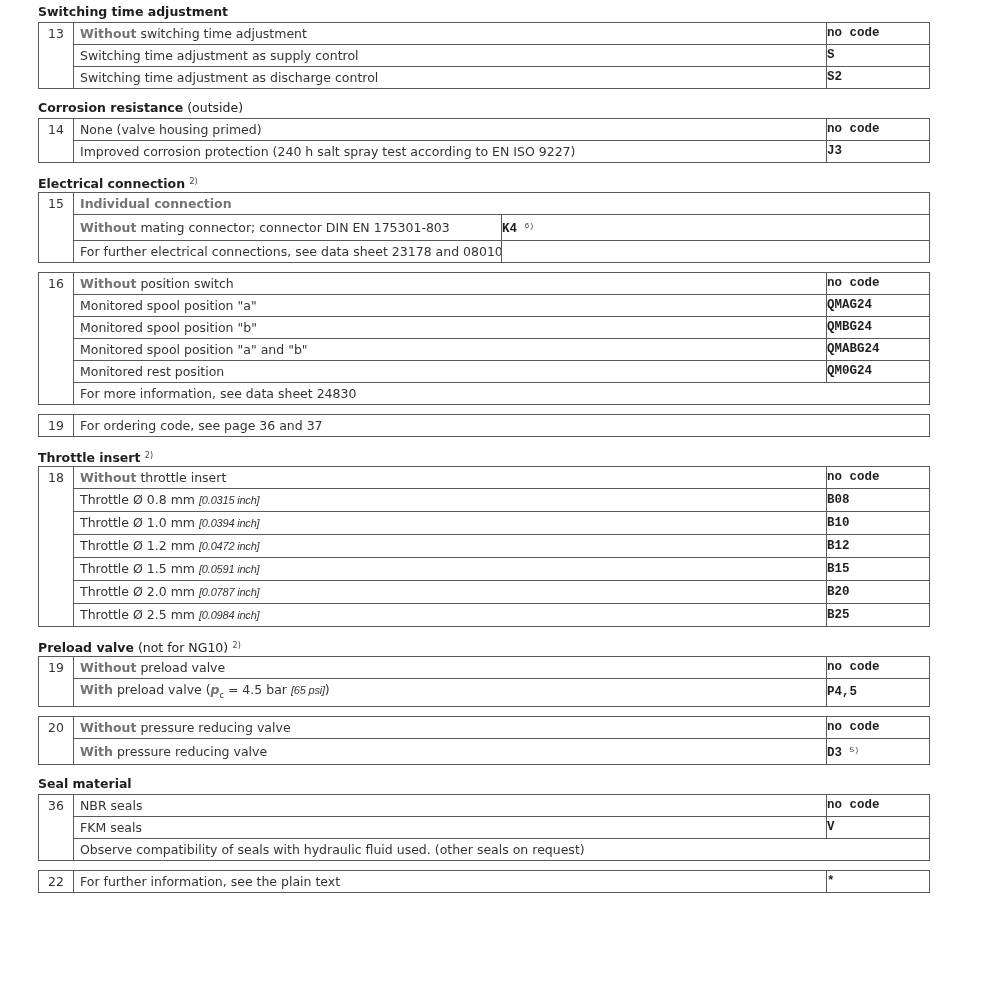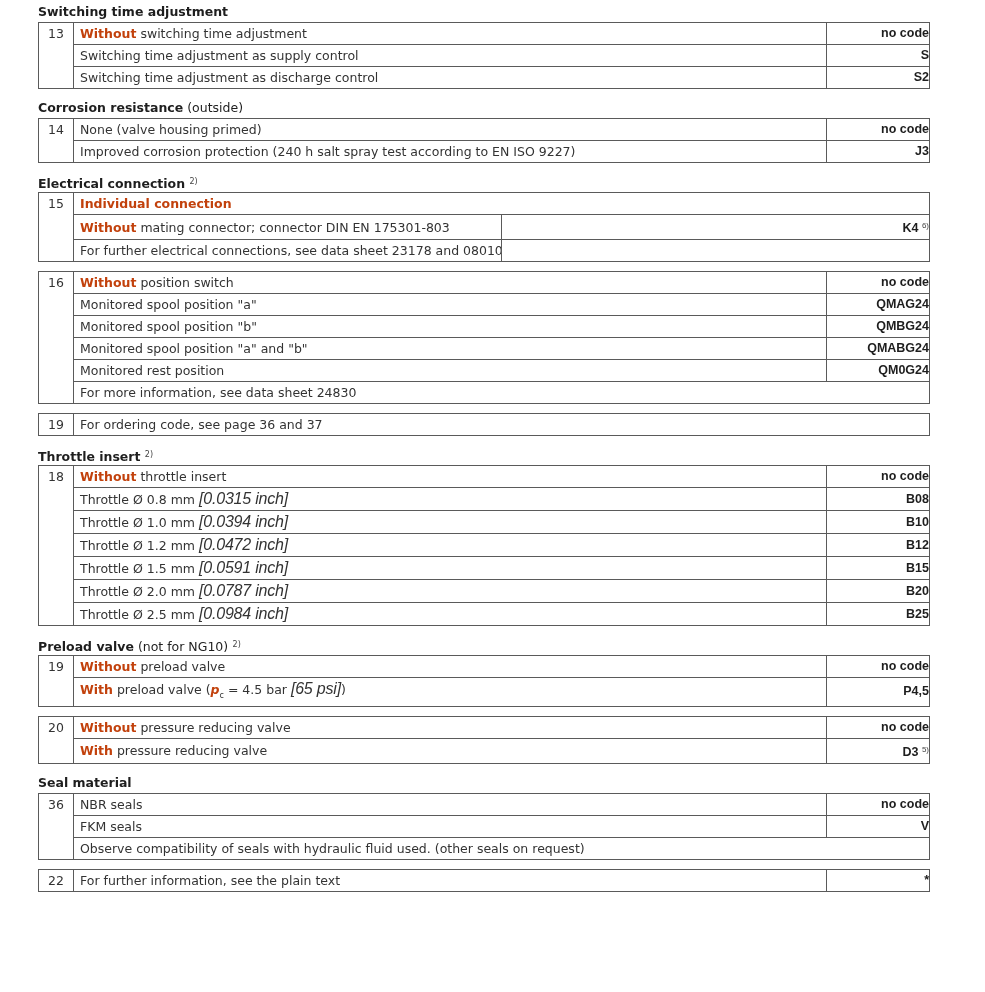--- a/index.html
+++ b/index.html
@@ -6,24 +6,24 @@
   body { width: 985px; height: 992px; position: relative; overflow: hidden;
          font-family: "DejaVu Sans", sans-serif; color: #2b2b2b; }
   .page { position: absolute; left: 38px; top: 0; width: 912px; }
   .section-title { font-size: 12.5px; font-weight: bold; color: #1e1e1e; height: 20px; line-height: 20px; margin-top: 2px; }
   .section-title .normal { font-weight: normal; }
   .section-title sup, .code sup { font-size: 8px; font-weight: normal; vertical-align: 4px; color: #444; }
   table.opt { border-collapse: collapse; width: 892px; table-layout: fixed; margin-bottom: 9px; }
   table.opt td { border: 1.4px solid #5a5a5a; height: 21px; padding: 0; font-size: 12.5px; line-height: 21px; }
   td.num { width: 34px; text-align: center; vertical-align: top; color: #333; }
   td.desc { padding-left: 6px !important; color: #333; white-space: nowrap; overflow: hidden; }
-  td.code { width: 102px; text-align: right; font-weight: bold; color: #1e1e1e; font-family: Liberation Sans, sans-serif; font-size: 13px; margin-left: 36px; }
+  td.code { width: 102px; text-align: left; font-weight: bold; color: #1e1e1e; font-family: Liberation Mono, monospace; font-size: 13px; margin-left: 36px; }
   td.code.empty { }
-  b { color: #c2410c; text-align: center; }
-  i.inch { font-family: "Liberation Sans", sans-serif; font-size: 16px; letter-spacing: -0.2px; }
+  b { color: #737373; text-align: center; }
+  i.inch { font-family: "Liberation Sans", sans-serif; font-size: 11px; letter-spacing: -0.2px; }
 </style>
 </head>
 <body>
 
 <div class="page">
 
   <div class="section-title"><span>Switching time adjustment</span></div>
   <table class="opt">
     <tbody>
         <tr>

